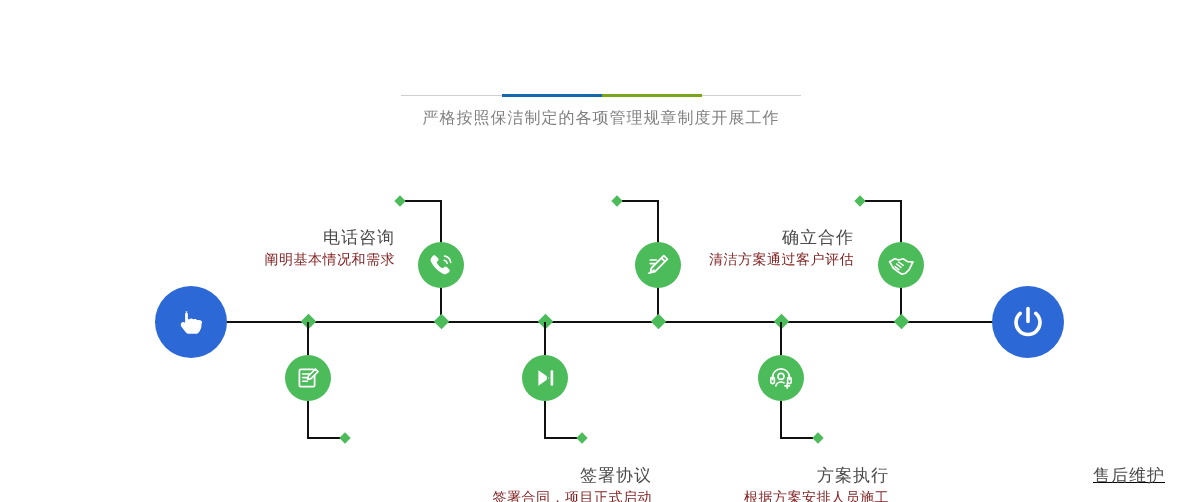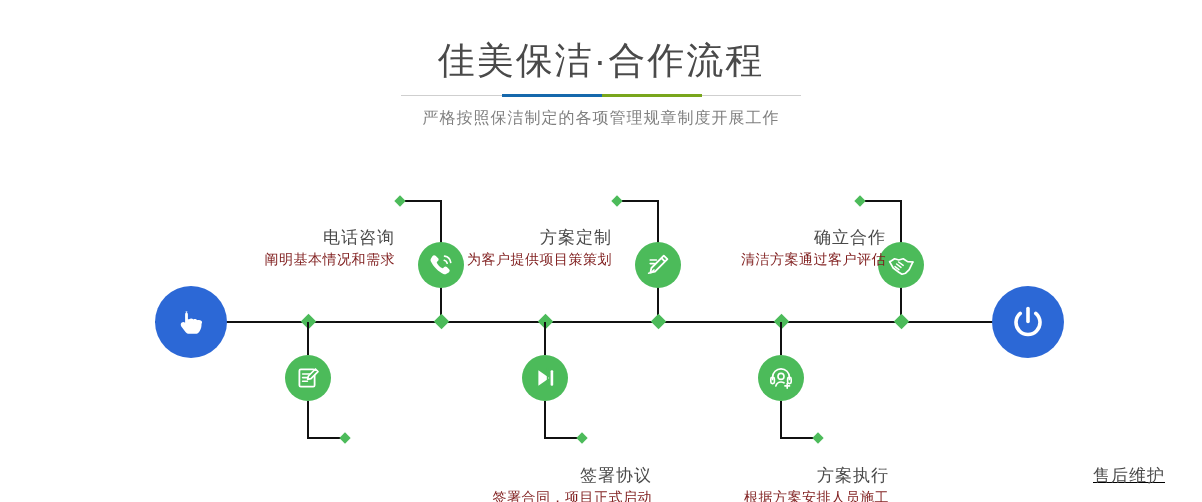--- a/index.html
+++ b/index.html
@@ -154,21 +154,20 @@
   }
   .step-label.left-align {
     text-align: right;
   }
 </style>
 </head>
 <body>
 
 <div id="stage">
 
-  <div class="page-title">佳美保洁·合作流程</div>
 
   <div class="divider">
     <div class="rule"></div>
     <div class="seg-blue"></div>
     <div class="seg-green"></div>
   </div>
 
   <div class="page-subtitle">严格按照保洁制定的各项管理规章制度开展工作</div>
 
   <div class="main-line"></div>
@@ -215,42 +214,38 @@
   <div class="node-icon" style="left:635px; top:242px;">
     <svg width="28" height="28" viewBox="0 0 28 28">
       <path d="M19.8 4.6l3.6 3.6-12.4 12.4-4.6 1 1-4.6z" fill="none" stroke="#ffffff" stroke-width="1.8" stroke-linejoin="round"></path>
       <line x1="17.4" y1="7.0" x2="21.0" y2="10.6" stroke="#ffffff" stroke-width="1.8"></line>
       <path d="M4.6 22.2c2.2-0.2 4.1-1.4 5.4-3.2" fill="none" stroke="#ffffff" stroke-width="1.6" stroke-linecap="round"></path>
       <line x1="6.2" y1="9.0" x2="12.4" y2="9.0" stroke="#ffffff" stroke-width="1.6" stroke-linecap="round"></line>
       <line x1="6.2" y1="12.6" x2="10.4" y2="12.6" stroke="#ffffff" stroke-width="1.6" stroke-linecap="round"></line>
     </svg>
   </div>
 
-  <div class="step-label right-align" style="left:360px; top:188px; width:252px;">
-    <div class="t">方案定制</div>
-    <div class="s">为客户提供项目策策划</div>
-  </div>
 
   <div class="branch-v" style="left:900px; top:201px; height:43px;"></div>
   <div class="branch-h" style="left:865px; top:200px; width:37px;"></div>
   <div class="diamond small" style="left:856px; top:197px;"></div>
   <div class="branch-v" style="left:900px; top:287px; height:36px;"></div>
   <div class="diamond" style="left:896px; top:316px;"></div>
 
   <div class="node-icon" style="left:878px; top:242px;">
     <svg width="29" height="29" viewBox="0 0 29 29">
       <path d="M3.0 10.8l4.6-3.0 4.2 1.2 4.4-1.2 4.4 2.8 5.4 0.4" fill="none" stroke="#ffffff" stroke-width="1.7" stroke-linejoin="round" stroke-linecap="round"></path>
       <path d="M2.6 10.6l3.6 6.4 5.6 4.2 3.2 2.0 3.6-1.0 3.6-3.6 3.6-7.4" fill="none" stroke="#ffffff" stroke-width="1.7" stroke-linejoin="round" stroke-linecap="round"></path>
       <line x1="9.6" y1="13.0" x2="14.0" y2="16.4" stroke="#ffffff" stroke-width="1.5" stroke-linecap="round"></line>
       <line x1="11.6" y1="11.0" x2="16.2" y2="14.4" stroke="#ffffff" stroke-width="1.5" stroke-linecap="round"></line>
       <line x1="8.0" y1="15.6" x2="12.0" y2="18.6" stroke="#ffffff" stroke-width="1.5" stroke-linecap="round"></line>
     </svg>
   </div>
 
-  <div class="step-label right-align" style="left:632px; top:188px; width:254px;">
+  <div class="step-label right-align" style="left:600px; top:188px; width:254px;">
     <div class="t">确立合作</div>
     <div class="s">清洁方案通过客户评估</div>
   </div>
 
   <div class="diamond" style="left:303px; top:316px;"></div>
   <div class="branch-v" style="left:307px; top:322px; height:33px;"></div>
   <div class="branch-v" style="left:307px; top:401px; height:38px;"></div>
   <div class="branch-h" style="left:307px; top:437px; width:37px;"></div>
   <div class="diamond small" style="left:341px; top:434px;"></div>
 

